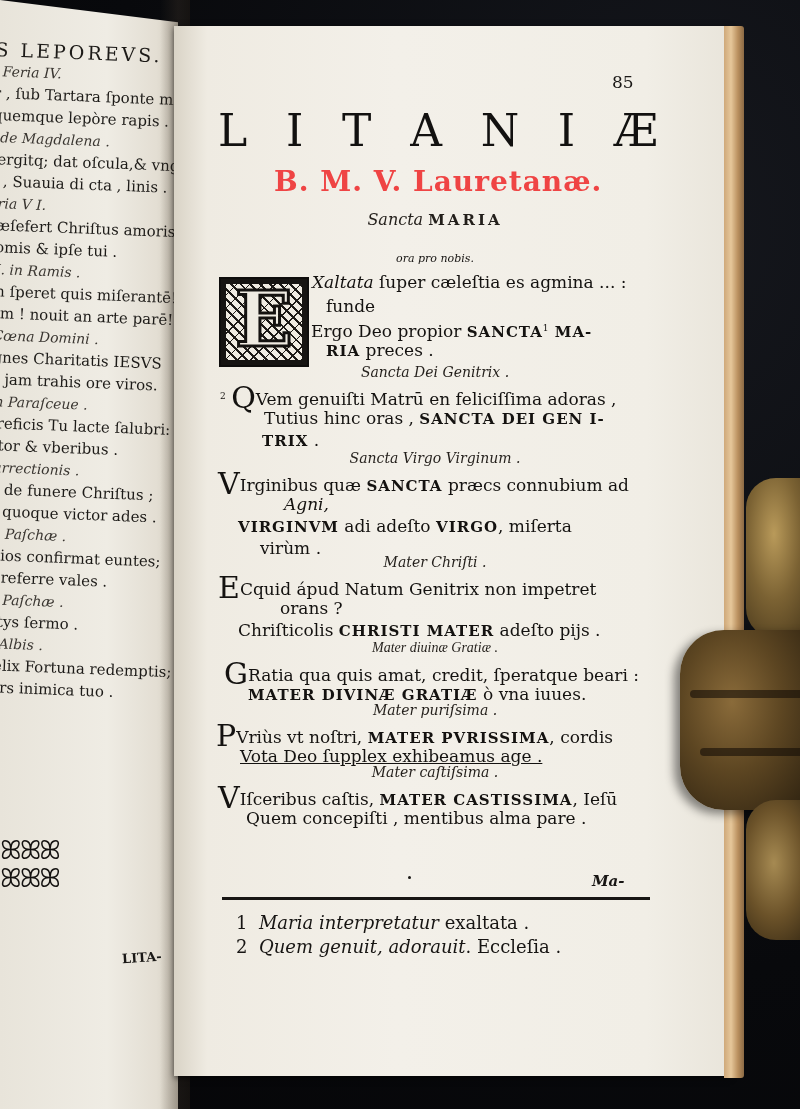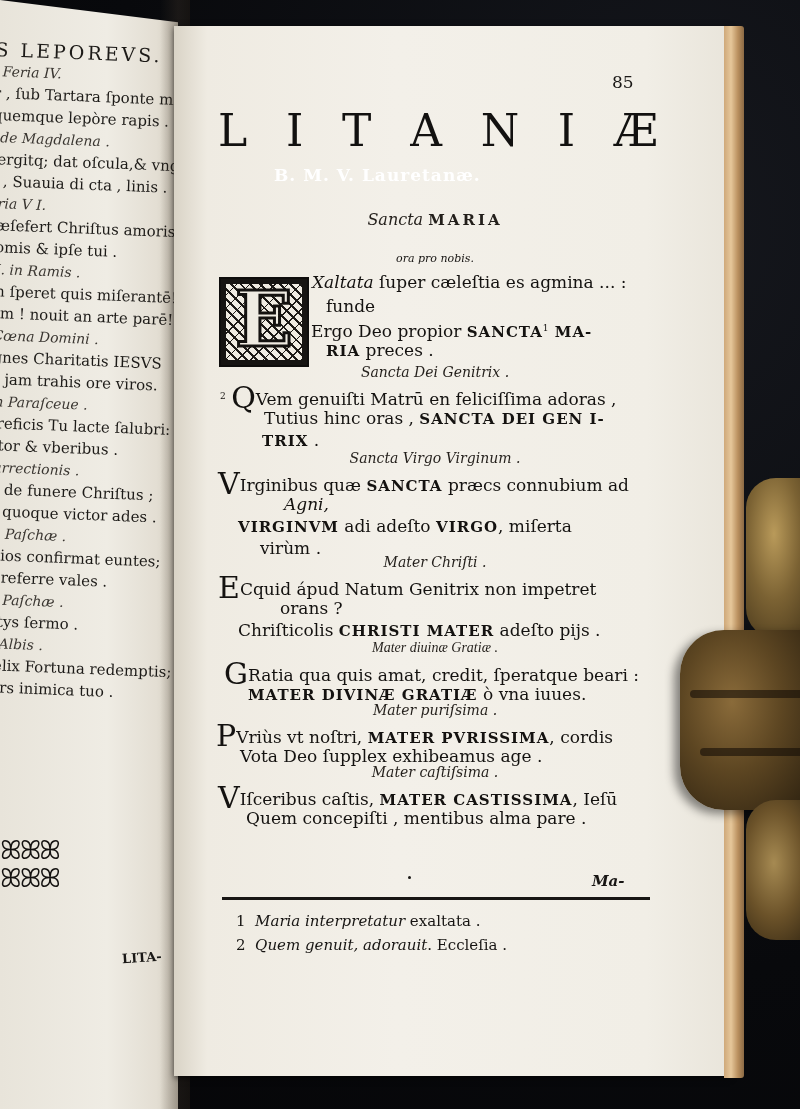--- a/index.html
+++ b/index.html
@@ -36,21 +36,21 @@
     }
     .page-edge {
       position:absolute; left:724px; top:26px; width:20px; height:1052px;
       background: linear-gradient(90deg, #cfa97a 0%, #e6c79a 35%, #b98f5e 70%, #8b6a45 100%);
       border-radius: 0 3px 3px 0;
     }
 
     .folio { position:absolute; left:612px; top:72px; font-size:17px; color:#1a1816; }
     .title { position:absolute; left:218px; top:105px; width:440px; font-size:44px; font-weight:normal; letter-spacing:0; display:flex; justify-content:space-between; color:#121110; }
     .title span { display:inline-block; }
-    .subtitle { position:absolute; left:274px; top:165px; font-size:17px; color:#ffffff; font-weight:bold; letter-spacing:1px; }
+    .subtitle { position:absolute; left:274px; top:165px; font-size:28px; color:#ef4444; font-weight:bold; letter-spacing:1px; }
     .rubric { text-align:center; font-style:italic; font-size:14px; color:#231f1b; }
     .sancta-maria { position:absolute; left:200px; width:470px; top:210px; text-align:center; font-size:16px; }
     .sancta-maria .caps { font-style:normal; letter-spacing:3px; font-size:15px; font-weight:bold; }
     .ora { position:absolute; left:200px; width:470px; top:232px; text-align:center; font-style:italic; font-size:11px;margin-top:20px; }
 
     .verse { position:absolute; font-size:17px; line-height:21px; color:#141210; white-space:nowrap; }
     .sc { font-weight:bold; letter-spacing:1px; font-size:15px; }
     .ital { font-style:italic; }
     .bigcap { font-size:30px; line-height:24px; vertical-align:-3px; }
     .sup { font-size:9px; vertical-align:6px; }
@@ -59,21 +59,21 @@
       position:absolute; left:219px; top:277px; width:86px; height:86px;
       background:#161412; border:2px solid #0e0d0c;
     }
     .initial-box .inner { position:absolute; left:5px; top:5px; right:5px; bottom:5px; background:#efebe2;
       background-image: repeating-linear-gradient(45deg, #1d1a17 0 2px, transparent 2px 7px), repeating-linear-gradient(-45deg, #1d1a17 0 1px, transparent 1px 9px); }
     .initial-box .letter { position:absolute; left:14px; top:0px; font-size:76px; line-height:82px; font-family:"DejaVu Serif", serif; color:#efebe2; -webkit-text-stroke:3px #141210; font-weight:bold; }
 
     .rule { position:absolute; left:222px; top:897px; width:428px; height:3px; background:#181614; }
     .catch-right { position:absolute; left:592px; top:872px; font-size:15px; font-style:italic; font-weight:bold; color:#171513; }
     .dot-mark { position:absolute; left:408px; top:876px; width:3px; height:3px; background:#1a1816; border-radius:50%; }
-    .note { position:absolute; left:236px; font-size:15px; color:#171513; white-space:nowrap; }
+    .note { position:absolute; left:236px; font-size:18px; color:#171513; white-space:nowrap; }
 
     
     .clip { position:absolute; }
     .clip-top { left:746px; top:478px; width:70px; height:160px; border-radius:30px 0 0 30px;
       background: radial-gradient(ellipse at 40% 35%, #b99a5a 0%, #7b6233 45%, #3e2f16 100%); }
     .clip-mid { left:680px; top:630px; width:130px; height:180px; border-radius:44px 0 0 44px;
       background: radial-gradient(ellipse at 40% 40%, #8a6b3a 0%, #5d4622 45%, #2a1f0f 100%); box-shadow: -6px 4px 10px rgba(0,0,0,0.45); }
     .clip-groove1 { left:690px; top:690px; width:120px; height:8px; background:rgba(20,14,6,0.6); border-radius:4px; }
     .clip-groove2 { left:700px; top:748px; width:110px; height:8px; background:rgba(20,14,6,0.6); border-radius:4px; }
     .clip-bot { left:746px; top:800px; width:70px; height:140px; border-radius:30px 0 0 30px;
@@ -198,21 +198,21 @@
   <span class="bigcap">G</span><span>Ratia qua quis amat, credit, ſperatque beari :</span>
 </div>
 <div class="verse" style="left:248px; top:684px;">
   <span class="sc">MATER DIVINÆ GRATIÆ</span><span> ò vna iuues.</span>
 </div>
 
 <div class="rubric" style="position:absolute; left:200px; width:470px; top:702px;">Mater puriſsima .</div>
 <div class="verse" style="left:216px; top:724px;">
   <span class="bigcap">P</span><span>Vriùs vt noſtri, </span><span class="sc">MATER PVRISSIMA</span><span>, cordis</span>
 </div>
-<div class="verse" style="left:240px; top:746px;">Vota Deo ſupplex exhibeamus age .</div>
+<div class="verse" style="left:240px; top:746px;text-decoration:underline;">Vota Deo ſupplex exhibeamus age .</div>
 
 <div class="rubric" style="position:absolute; left:200px; width:470px; top:764px;">Mater caſtiſsima .</div>
 <div class="verse" style="left:218px; top:786px;">
   <span class="bigcap">V</span><span>Iſceribus caſtis, </span><span class="sc">MATER CASTISSIMA</span><span>, Ieſū</span>
 </div>
 <div class="verse" style="left:246px; top:808px;">Quem concepiſti , mentibus alma pare .</div>
 
 <div class="dot-mark"></div>
 <div class="catch-right">Ma-</div>
 <div class="rule"></div>

